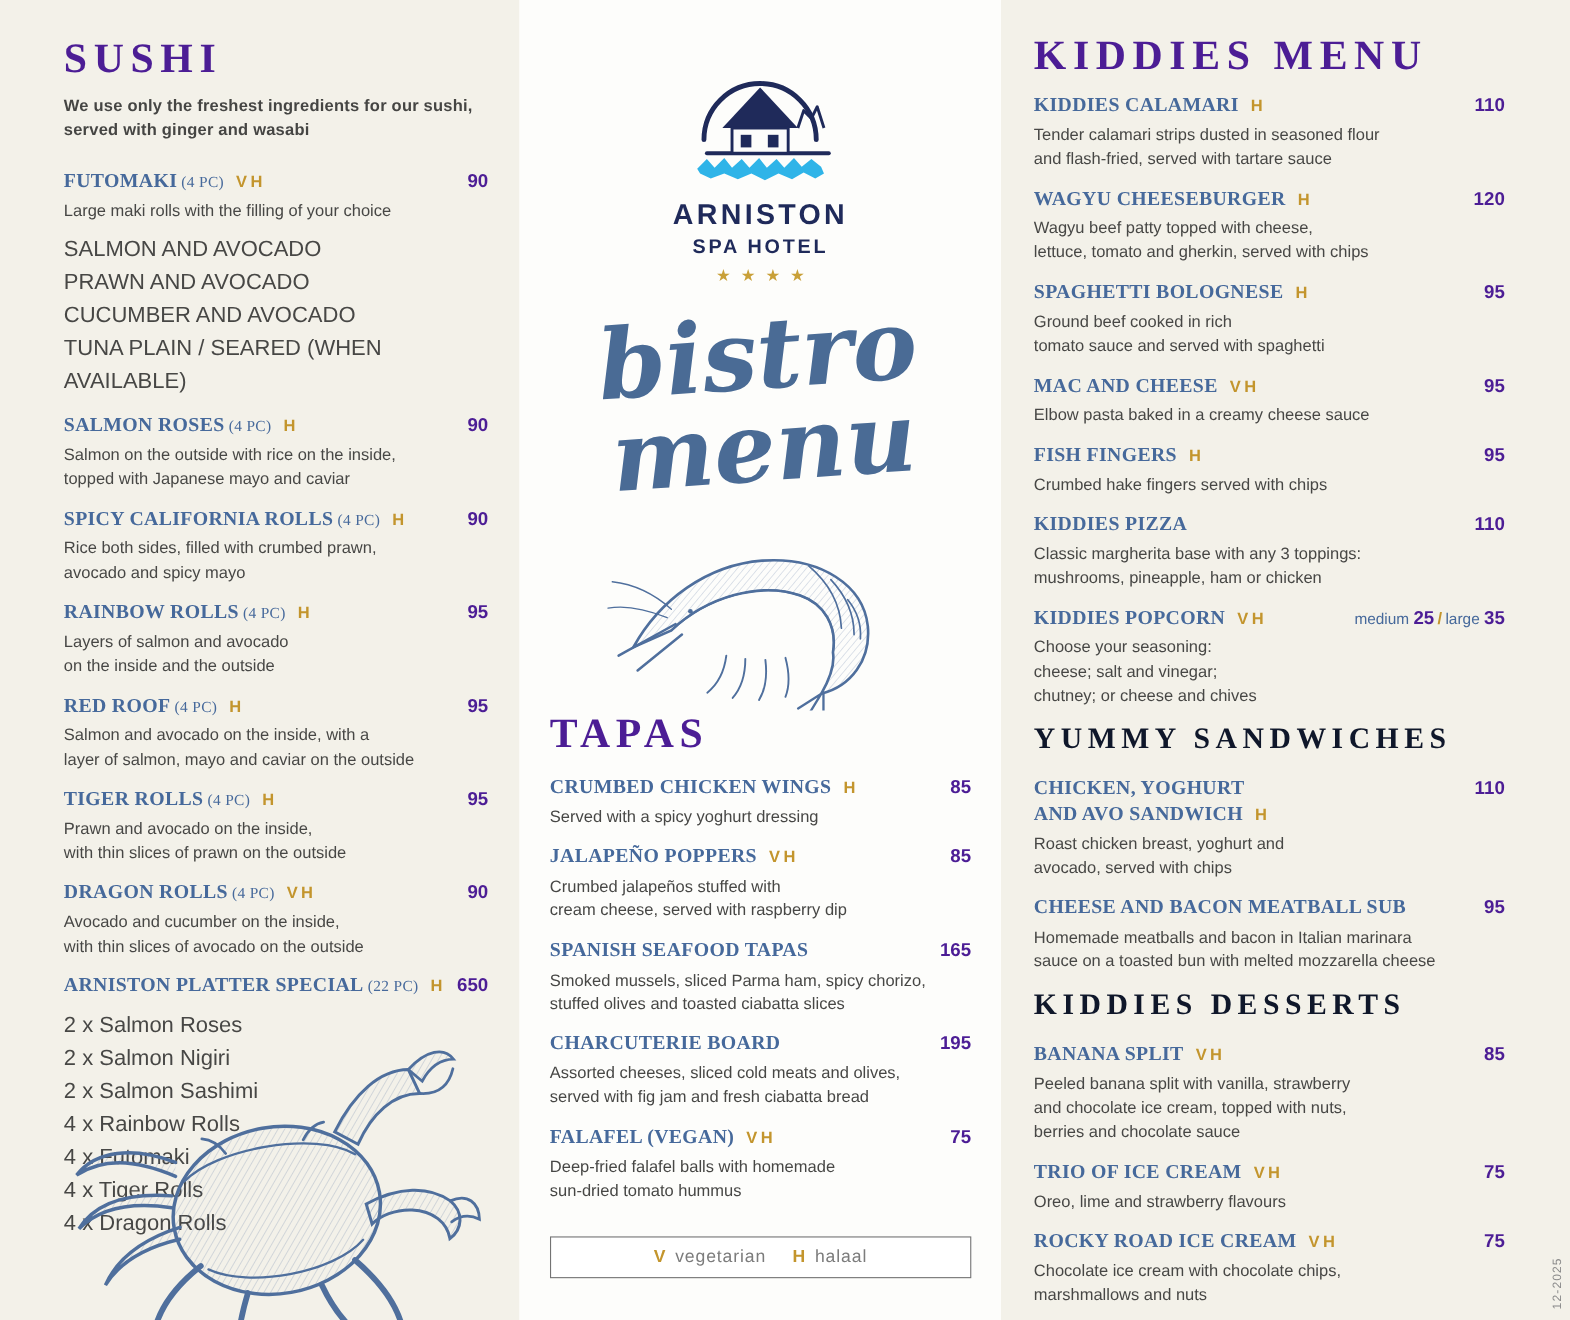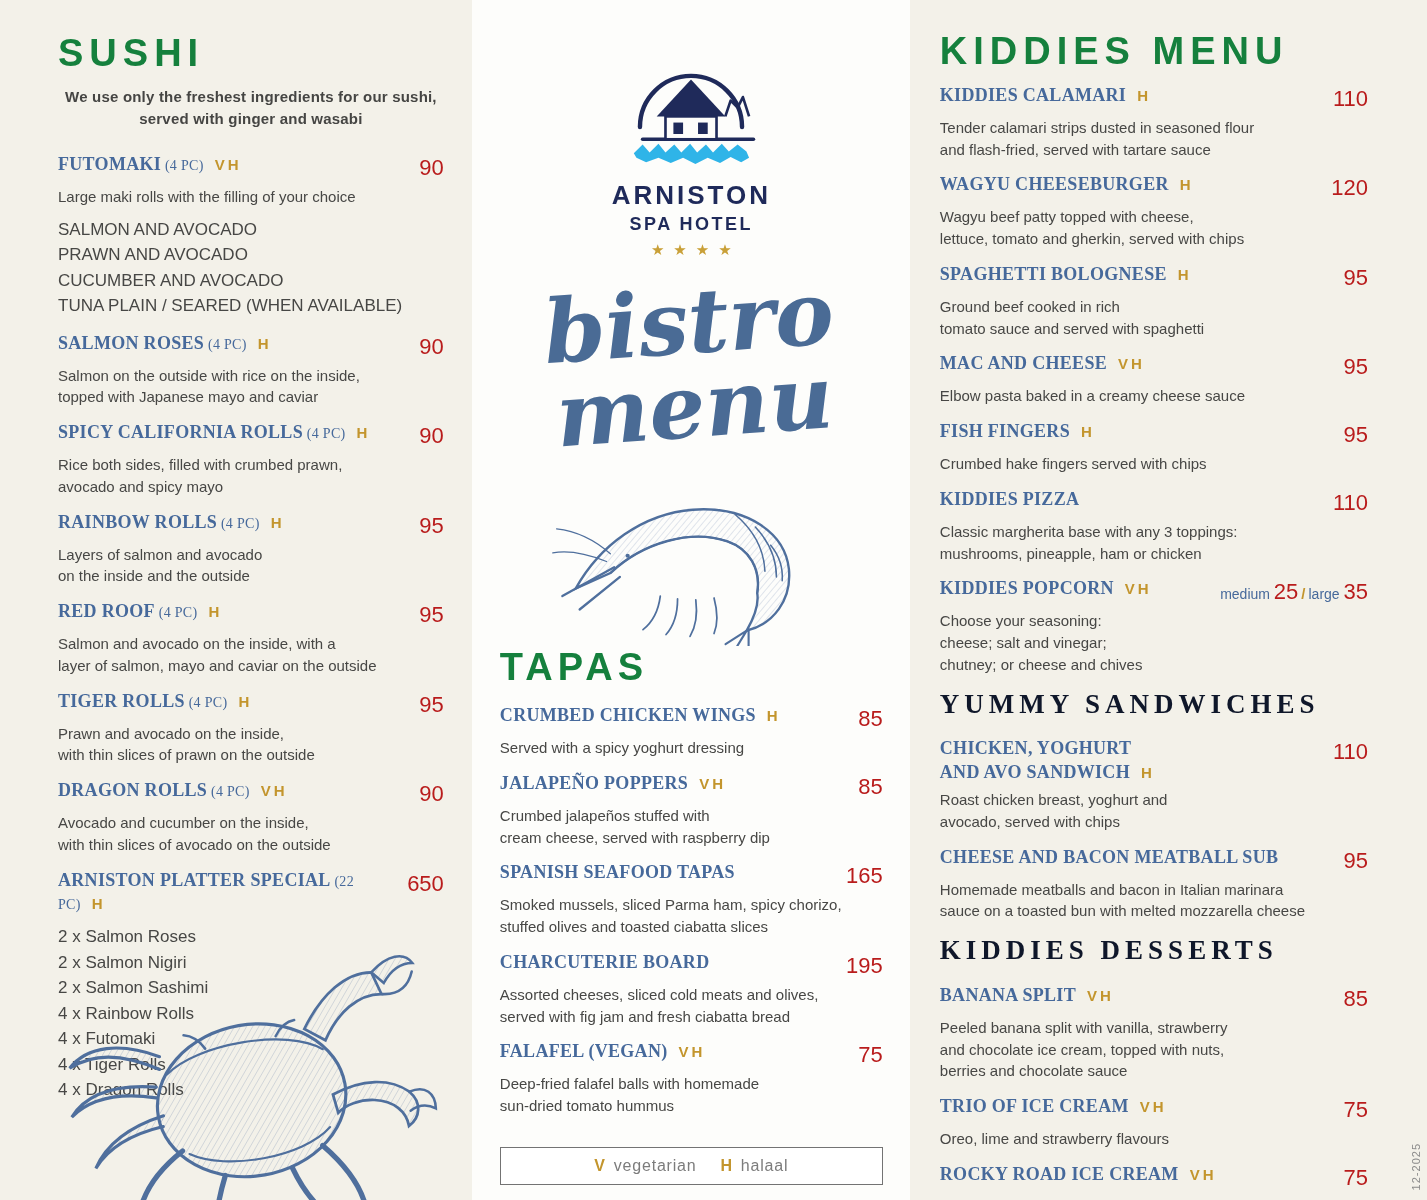--- a/index.html
+++ b/index.html
@@ -9,52 +9,52 @@
     font-family:"Liberation Sans", sans-serif;
     background:#f3f1e9;
     overflow:hidden;
   }
   .col { height:1200px; overflow:hidden; position:relative; }
   .col-left  { width:487px; background:#f3f1e9; padding:34px 28px 0 58px; }
   .col-center{ width:453px; background:#fdfdfb; padding:46px 27px 0 28px; }
   .col-right { width:534px; background:#f3f1e9; padding:32px 59px 0 30px; }
 
   .big-title{
-    font-family:Liberation Sans, sans-serif;
+    font-family:Liberation Serif, serif;
     font-weight:700; font-size:38px; line-height:1.05;
-    color:#15803d; letter-spacing:6px; margin-bottom:12px;
+    color:#4c1d95; letter-spacing:6px; margin-bottom:12px;
   }
   .section-title{
     font-family:"Liberation Serif", serif;
     font-weight:700; font-size:27px; line-height:1.1;
     color:#0f172a; letter-spacing:5px; margin:14px 0 18px;
   }
   .intro{
     font-size:15px; font-weight:700; color:#454543;
-    line-height:1.5; margin-bottom:22px; letter-spacing:0.2px;text-align:center;
+    line-height:1.5; margin-bottom:22px; letter-spacing:0.2px;
   }
   .item{ margin-bottom:13px; }
   .head{ display:flex; justify-content:space-between; align-items:flex-start; }
   .title{
     font-family:"Liberation Serif", serif; font-weight:700;
     font-size:18px; line-height:1.3; color:#46699b; letter-spacing:0.3px;
     flex:1;
   }
   .pc{ font-size:14px; font-weight:400; }
   .badges{ margin-left:8px; white-space:nowrap; }
   .badges .b{
     color:#c3952d; font-family:"Liberation Sans", sans-serif;
     font-weight:700; font-size:15px; margin-left:3px; letter-spacing:0;
   }
   .pricebox{ white-space:nowrap; margin-left:8px; padding-top:2px; }
-  .price{ color:#b91c1c; font-weight:400; font-size:22px; }
+  .price{ color:#4c1d95; font-weight:700; font-size:17px; }
   .szlabel{ color:#46699b; font-size:14px; }
   .slash{ color:#c3952d; font-weight:700; font-size:15px; padding:0 3px; }
   .desc{ font-size:15px; line-height:1.45; margin-top:5px; color:#474745; }
-  .sublist{ margin-top:9px; font-size:17px; line-height:1.5; color:#474745; }
+  .sublist{ margin-top:9px; font-size:20px; line-height:1.5; color:#474745; }
 
   
   .logo-block{ text-align:center; }
   .logo-icon{ width:160px; height:132px; display:block; margin:0 auto; }
   .logo-name{
     font-weight:700; font-size:26px; letter-spacing:3px;
     color:#1f2a5a; margin-top:2px;
   }
   .logo-sub{
     font-weight:700; font-size:18px; letter-spacing:2.5px;

